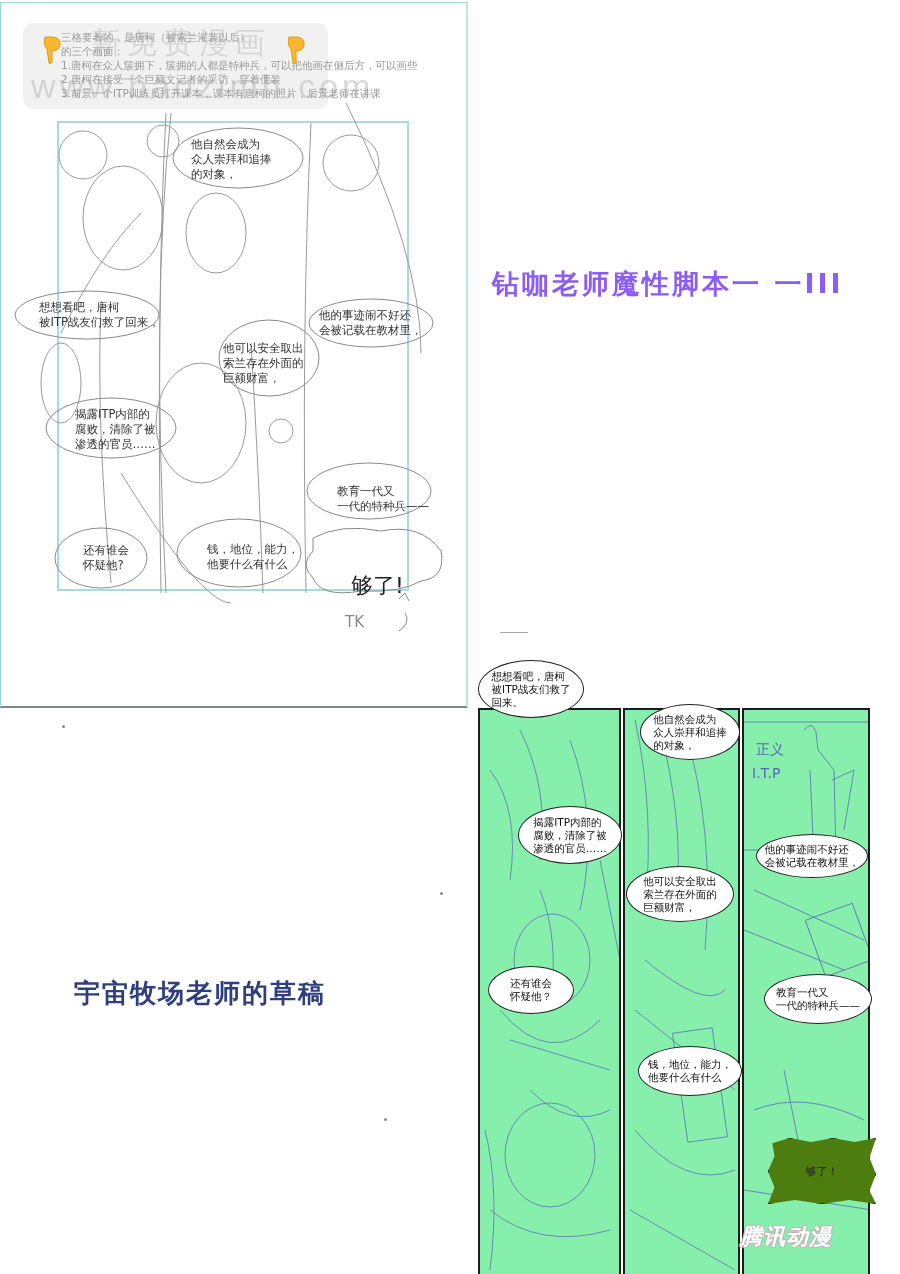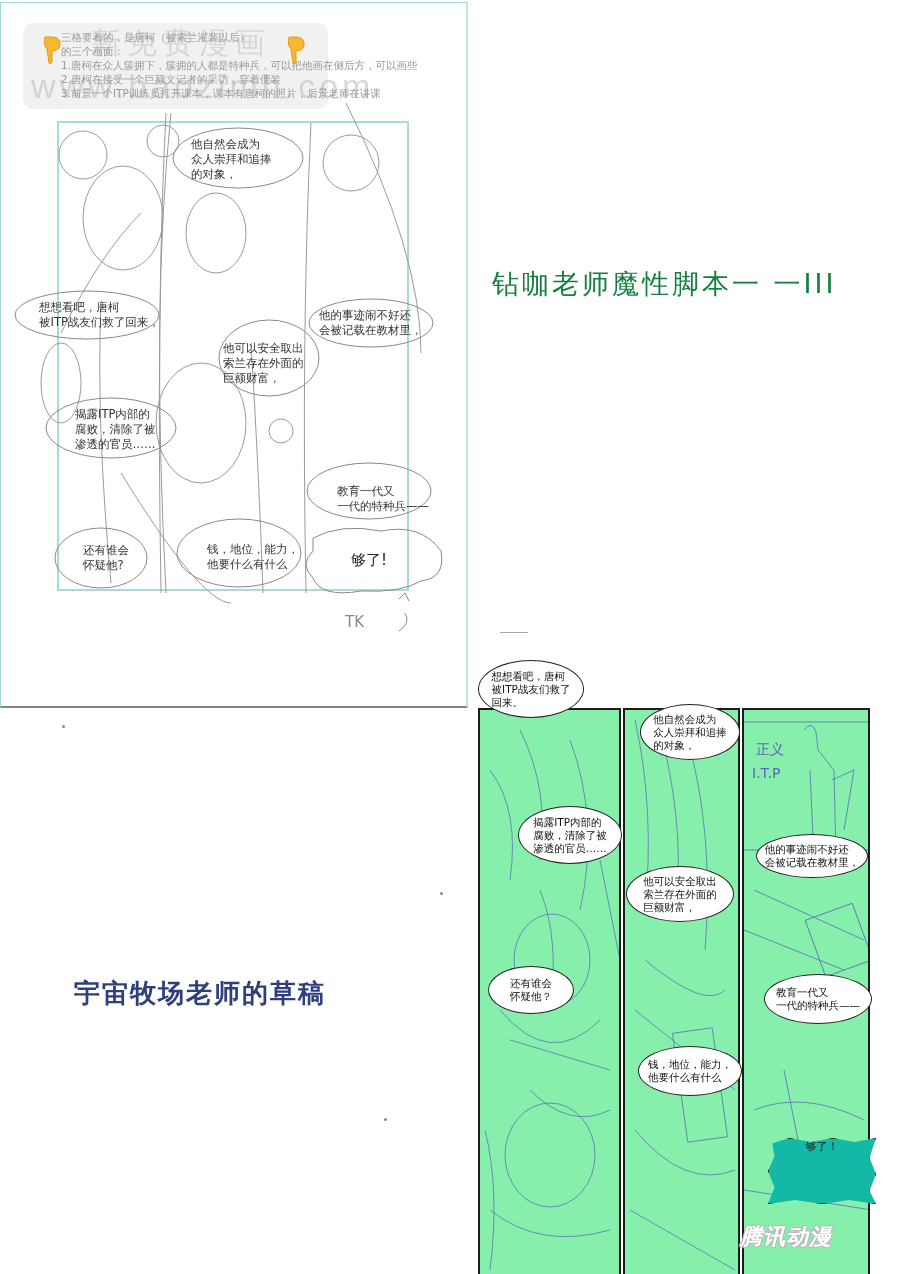--- a/index.html
+++ b/index.html
@@ -20,48 +20,48 @@
   }
   .wm-text { position: absolute; left: 30px; top: 64px; font-size: 34px; letter-spacing: 4px; color: rgba(200,200,200,0.7); font-family: Liberation Sans, sans-serif; }
   .wm-cn { position: absolute; left: 90px; top: 20px; font-size: 30px; letter-spacing: 6px; color: rgba(205,205,205,0.75); }
   .hand { position: absolute; width: 22px; height: 30px; }
 
   .panel-guide {
     position: absolute; left: 56px; top: 118px; width: 352px; height: 470px;
     border: 2px solid #a8dcdc;
   }
   .bubble-text { position: absolute; font-size: 11.5px; line-height: 15px; color: #333; white-space: pre; }
-  .bubble-big { position: absolute; font-size: 15px; color: #222; }
+  .bubble-big { position: absolute; font-size: 22px; color: #222; margin-top: 20px; }
   svg.sketch { position: absolute; left: 0; top: 0; }
 
   
   .title-red {
     position: absolute; left: 492px; top: 266px; font-size: 27px; letter-spacing: 3px;
-    color: #15803d; font-weight: normal; white-space: nowrap;
+    color: #8b5cf6; font-weight: bold; white-space: nowrap;
   }
 
   
   .title-blue {
     position: absolute; left: 74px; top: 976px; font-size: 26px; letter-spacing: 2px;
     color: #2f3f7d; font-weight: bold; white-space: nowrap;
   }
 
   
   .comic { position: absolute; left: 470px; top: 660px; width: 430px; height: 600px; }
   .cpanel {
     position: absolute; border: 2px solid #1c1c1c; background: #86efac; overflow: hidden; margin-top: 24px;
   }
   .cbubble {
     position: absolute; background: #fff; border: 1.5px solid #222; border-radius: 50%;
     display: flex; align-items: center; justify-content: center;
     font-size: 10.5px; line-height: 13px; color: #111; white-space: pre; text-align: left;
   }
   .burst {
-    position: absolute; background: #14b8a6; border: 1.5px solid #222;
-    display: flex; justify-content: center; font-size: 11px;
+    position: absolute; background: #4d7c0f; border: 1.5px solid #222;
+    display: flex; align-items: center; justify-content: center; font-size: 11px;
   }
   .wm-tencent {
     position: absolute; left: 740px; top: 1222px; font-size: 22px; font-weight: bold; font-style: italic;
     color: #fff; letter-spacing: 1px;
     text-shadow: -1px -1px 0 #bbb, 1px -1px 0 #bbb, -1px 1px 0 #bbb, 1px 1px 0 #bbb;
   }
   .dash { position: absolute; height: 1px; background: #aaa; }
   .dot { position: absolute; width: 3px; height: 3px; background: #888; border-radius: 50%; }
 </style>
 </head>

